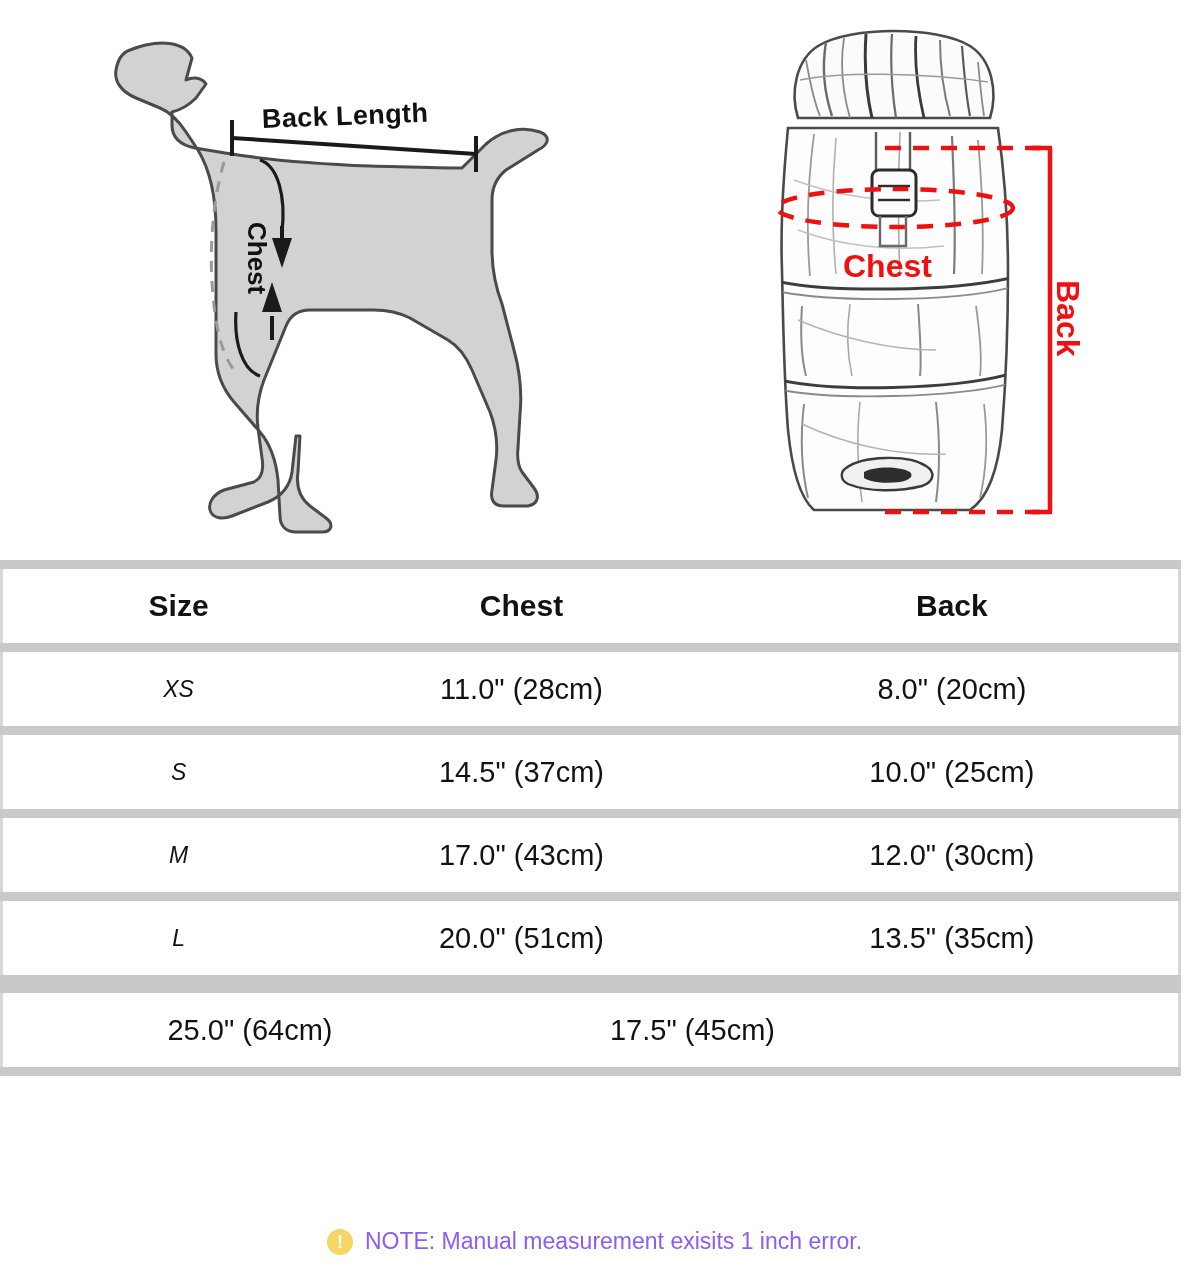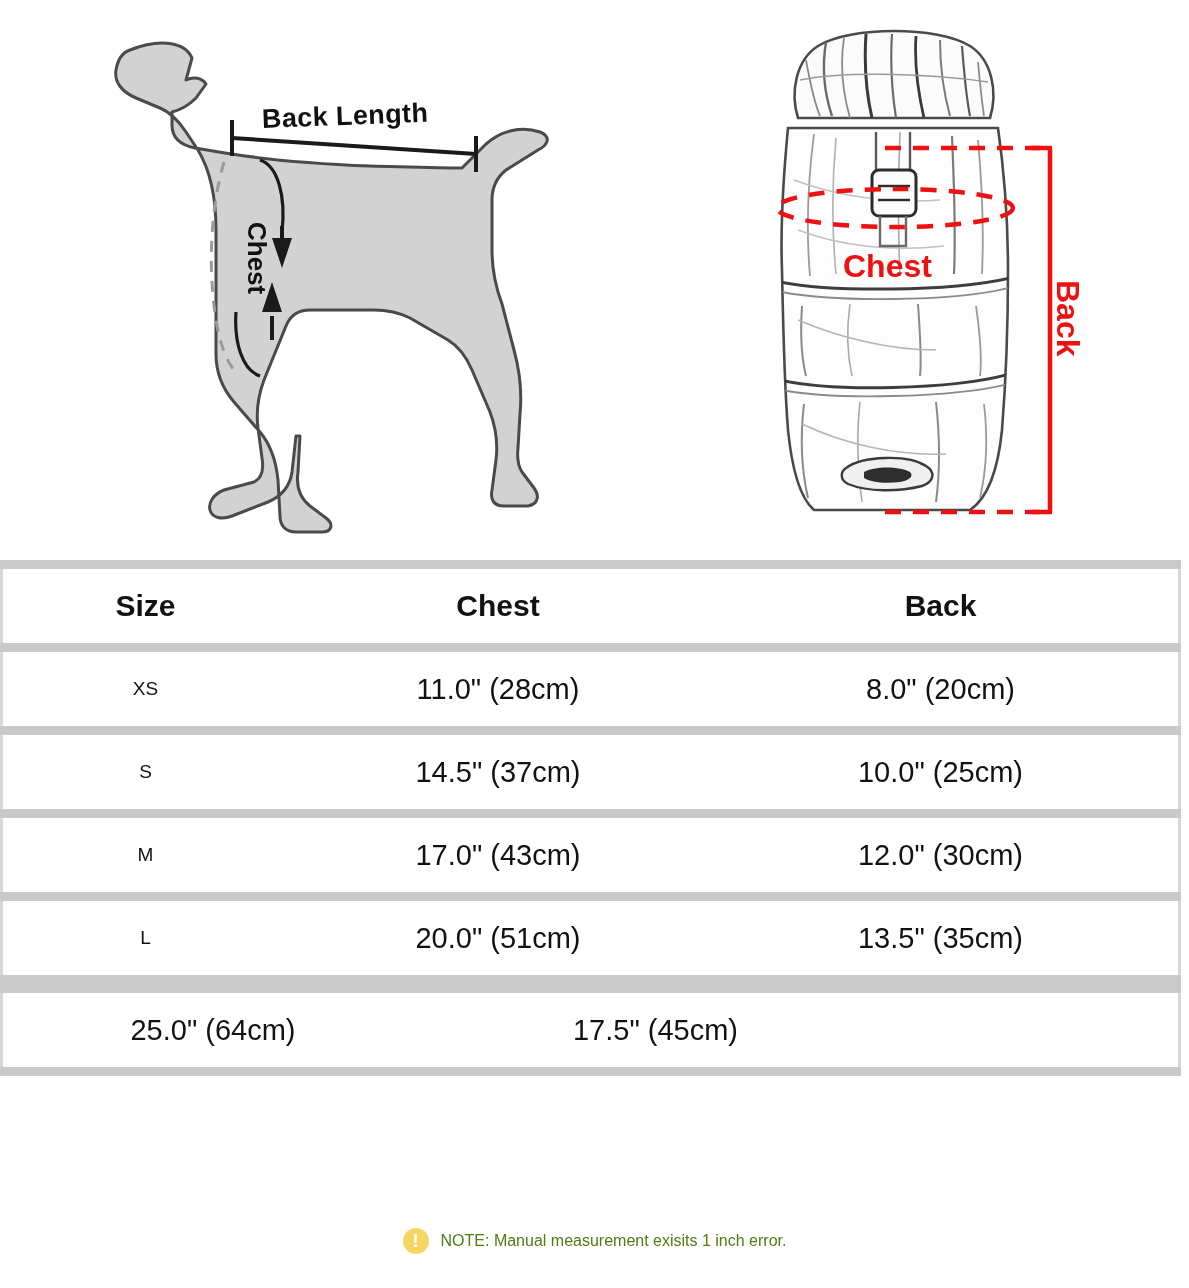--- a/index.html
+++ b/index.html
@@ -84,38 +84,39 @@
   }
   .grid-row {
     position: relative;
     display: flex;
     align-items: center;
     height: 74px;
     background: #ffffff;
     border-left: 3px solid #d7d7d7;
     border-right: 3px solid #d7d7d7;
     margin-right: 8px;
+    padding-left: 37px;
   }
   .band {
     height: 9px;
     background: #c9c9c9;
     margin-right: 8px;
   }
   .cell {
     text-align: center;
     color: #121212;
     font-weight: 400;
   }
   .cell-size  { width: 285px; }
   .cell-chest { width: 420px; }
   .cell-back  { width: 465px; }
 
   .head-row .cell { font-size: 30px; font-weight: 700; }
   .data-row .cell { font-size: 29px; }
-  .data-row .cell-size { font-size: 19px; }
+  .data-row .cell-size { font-size: 23px; font-style: italic; }
 
   
   .note {
     position: absolute;
     left: 0; top: 1228px;
     width: 1189px;
     display: flex;
     align-items: center;
     justify-content: center;
     gap: 12px;
@@ -125,22 +126,22 @@
     border-radius: 50%;
     background: #f5d665;
     color: #ffffff;
     font-size: 18px;
     font-weight: 700;
     line-height: 26px;
     text-align: center;
     flex: none;
   }
   .note-text {
-    font-size: 16px;
-    color: #4d7c0f;
+    font-size: 23px;
+    color: #8b5cf6;
     white-space: nowrap;
   }
 </style>
 </head>
 <body>
 
 <div id="page">
 
   <div class="illus">
 

